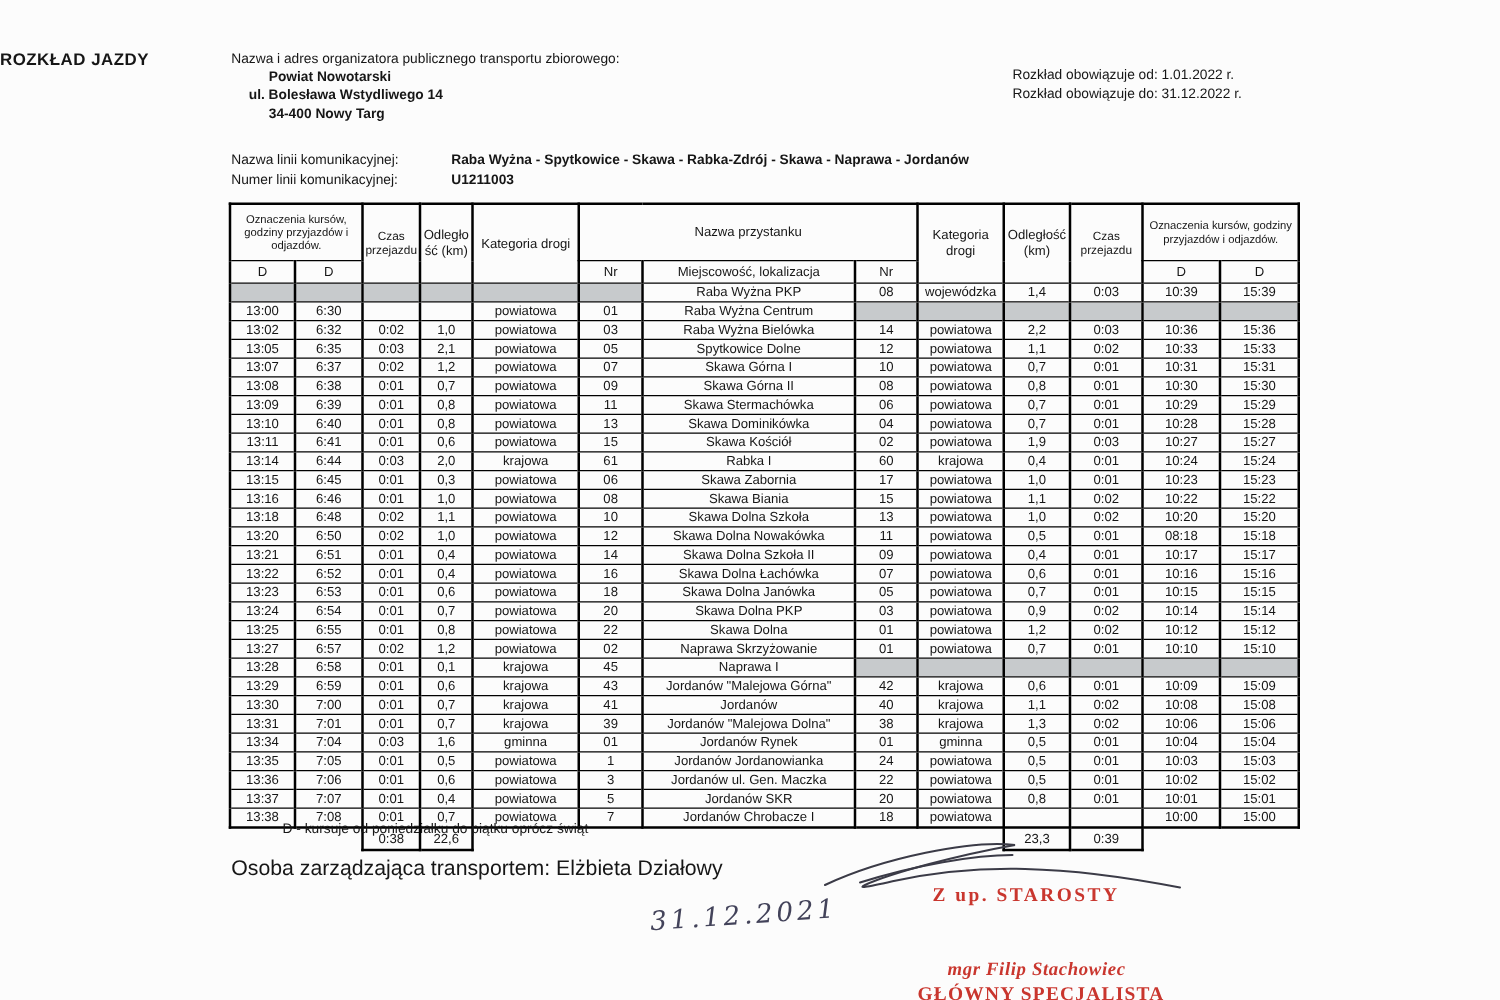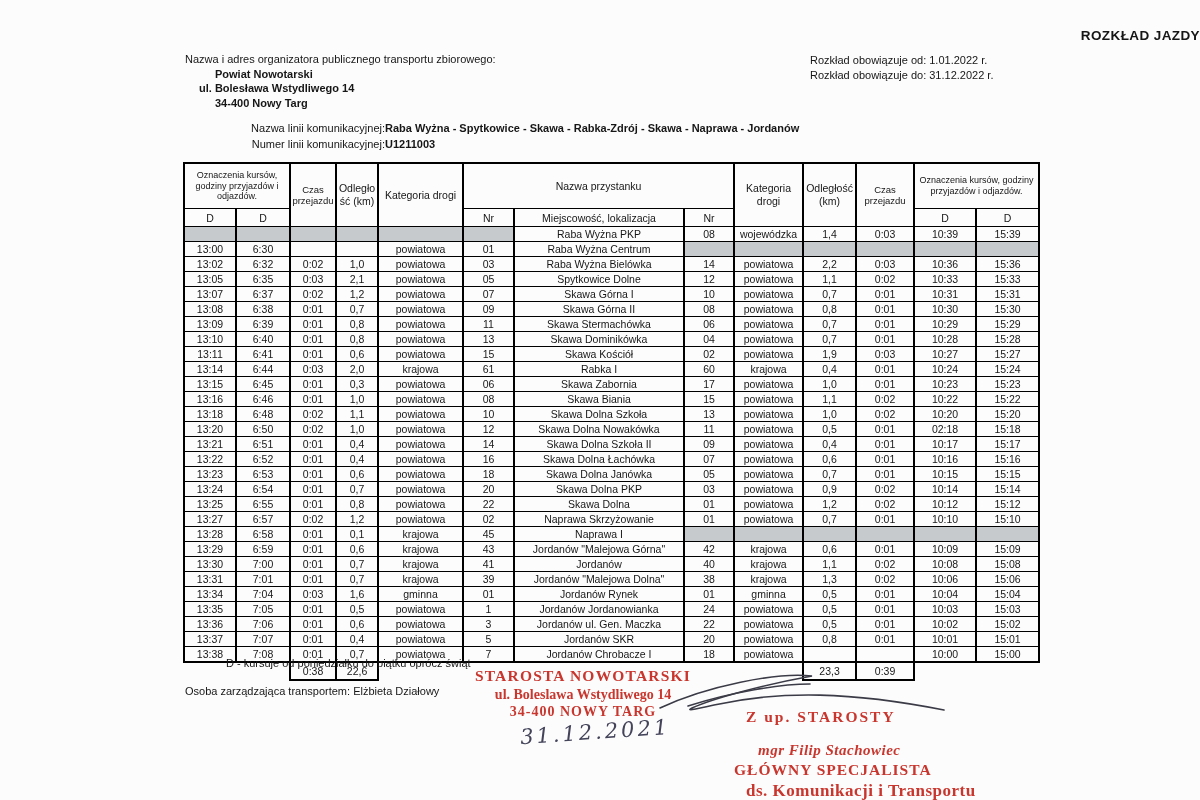--- a/index.html
+++ b/index.html
@@ -1,62 +1,62 @@
 <!DOCTYPE html>
 <html lang="pl" style="--red: #c9362e; --shade: #c7cacc; --ink: #3b3b47;"><head>
 <meta charset="utf-8">
 <style>
   html,body{margin:0;padding:0;background:#e8e8e8;}
   .page{position:relative;width:1200px;height:800px;background:#fcfcfc;overflow:hidden;
         font-family:"Liberation Sans",sans-serif;color:#161616;}
-  .title{position:absolute;top:28px;left:0;width:1200px;text-align:right;
+  .title{position:absolute;top:40px;left:0;width:1200px;text-align:left;
          font-size:13.5px;font-weight:bold;letter-spacing:.4px;}
   
-  .org{position:absolute;left:185px;top:52px;font-size:11px;line-height:14.5px;}
+  .org{position:absolute;left:185px;top:40px;font-size:11px;line-height:14.5px;}
   .org .b{font-weight:bold;}
   .ind1{padding-left:30px;} .ind2{padding-left:14px;}
   
   .validity{position:absolute;left:810px;top:53px;font-size:11px;line-height:15px;}
   
   .lineinfo{position:absolute;left:185px;top:121px;font-size:11px;line-height:15.5px;}
   .lineinfo .row{display:flex;}
-  .lineinfo .lbl{width:200px;text-align:right;}
+  .lineinfo .lbl{width:176px;}
   .lineinfo .val{font-weight:bold;}
   
   table.tt{position:absolute;left:183px;top:162px;border-collapse:collapse;table-layout:fixed;
            width:855px;font-size:10.5px;}
   .tt th,.tt td{border:1px solid #000;border-left-width:2px;border-right-width:2px;
                 padding:0 1px;text-align:center;vertical-align:middle;font-weight:normal;
                 overflow:hidden;white-space:nowrap;}
   .tt thead tr:first-child th{border-top-width:2px;height:44px;white-space:normal;line-height:1.2;}
   .tt thead tr:last-child th{height:17px;}
   .tt th.small{font-size:9px;line-height:1.25;}
   .tt th.smallish{font-size:9.5px;}
   .tt th.wrapany{white-space:normal;overflow-wrap:anywhere;line-height:1.2;border-radius:14px;}
   .tt tbody td{height:14px;}
   .tt tbody tr:nth-last-child(2) td{border-bottom-width:2px;}
   .tt td.shaded{background:var(--shade,#c7cacc);}
   .tt tr.sum td{border:none;height:16px;}
   .tt tr.sum td.box{border:2px solid #000;}
   
   .footnote{position:absolute;left:185px;top:657px;font-size:11px;margin-left:41px;}
-  .manager{position:absolute;left:185px;top:685px;font-size:11px;}
+  .manager{position:absolute;left:185px;top:685px;font-size:17px;}
   
   .stampL{position:absolute;left:468px;top:667px;width:230px;color:var(--red,#c9362e);
           font-family:"Liberation Serif",serif;font-weight:bold;text-align:center;}
   .stampL .s1{font-size:15.5px;letter-spacing:1.2px;}
   .stampL .s2{font-size:14px;margin-top:2px;}
   .stampL .s3{font-size:14px;letter-spacing:1px;margin-top:1px;}
   .hand{position:absolute;left:520px;top:720px;font-family:"DejaVu Serif",serif;
         font-style:italic;font-size:21px;letter-spacing:3px;color:#43435a;
         transform:rotate(-4deg);}
   .stampR{position:absolute;left:700px;top:660px;width:280px;color:var(--red,#c9362e);
           font-family:"Liberation Serif",serif;font-weight:bold;}
   .stampR .s1{font-size:15.5px;letter-spacing:2px;margin-left:46px;margin-top:48px;}
-  .stampR .s2{font-size:15px;font-style:italic;margin-top:16px;margin-left:58px;letter-spacing:.5px;}
+  .stampR .s2{font-size:15px;font-style:italic;margin-top:42px;margin-left:58px;letter-spacing:.5px;}
   .stampR .s3{font-size:15.5px;letter-spacing:1px;margin-top:2px;margin-left:34px;}
   .stampR .s4{font-size:17px;letter-spacing:.5px;margin-top:2px;margin-left:46px;}
   svg.sig{position:absolute;left:652px;top:662px;}
   svg.sig path{stroke:var(--ink,#3b3b47);stroke-width:1.6;fill:none;stroke-linecap:round;}
 </style>
 </head>
 <body>
 
 <div class="page">
 
@@ -324,21 +324,21 @@
           <td>6:50</td>
           <td>0:02</td>
           <td>1,0</td>
           <td>powiatowa</td>
           <td>12</td>
           <td>Skawa Dolna Nowakówka</td>
           <td>11</td>
           <td>powiatowa</td>
           <td>0,5</td>
           <td>0:01</td>
-          <td>02:18</td>
+          <td>08:18</td>
           <td>15:18</td>
         </tr>
         <tr>
           <td>13:21</td>
           <td>6:51</td>
           <td>0:01</td>
           <td>0,4</td>
           <td>powiatowa</td>
           <td>14</td>
           <td>Skawa Dolna Szkoła II</td>
@@ -573,25 +573,20 @@
           <td class="box">0:39</td>
           <td></td>
           <td></td>
         </tr>
       </tbody>
   </table>
 
   <div class="footnote">D - kursuje od poniedziałku do piątku oprócz świąt</div>
   <div class="manager">Osoba zarządzająca transportem: Elżbieta Działowy</div>
 
-  <div class="stampL">
-    <div class="s1">STAROSTA NOWOTARSKI</div>
-    <div class="s2">ul. Boleslawa Wstydliwego 14</div>
-    <div class="s3">34-400 NOWY TARG</div>
-  </div>
   <div class="hand">31.12.2021</div>
 
   <svg class="sig" viewBox="0 0 300 65" width="300" height="65">
     <path d="M8,46 C55,24 125,10 160,14 C115,22 62,36 40,46 C34,49 40,48 62,43 C130,28 200,30 292,48"></path>
     <path d="M36,44 C80,30 128,22 158,22"></path>
   </svg>
 
   <div class="stampR">
     <div class="s1">Z up. STAROSTY</div>
     <div class="s2">mgr Filip Stachowiec</div>

